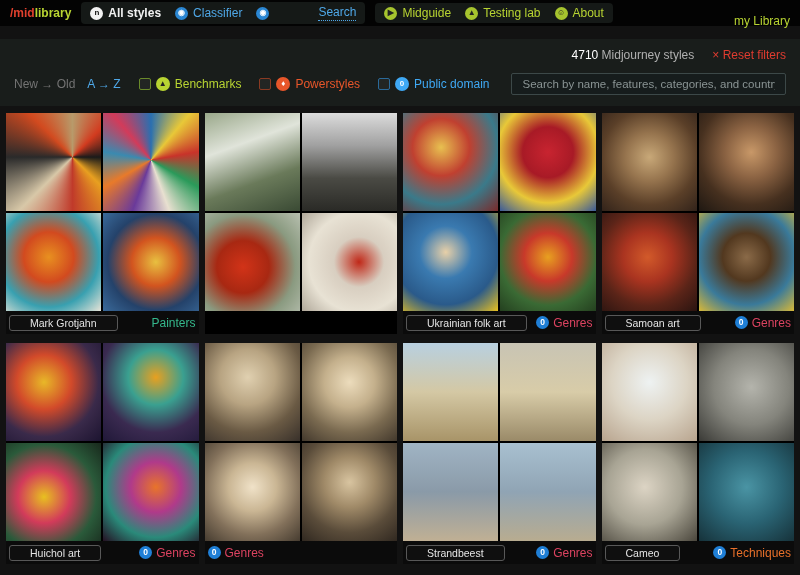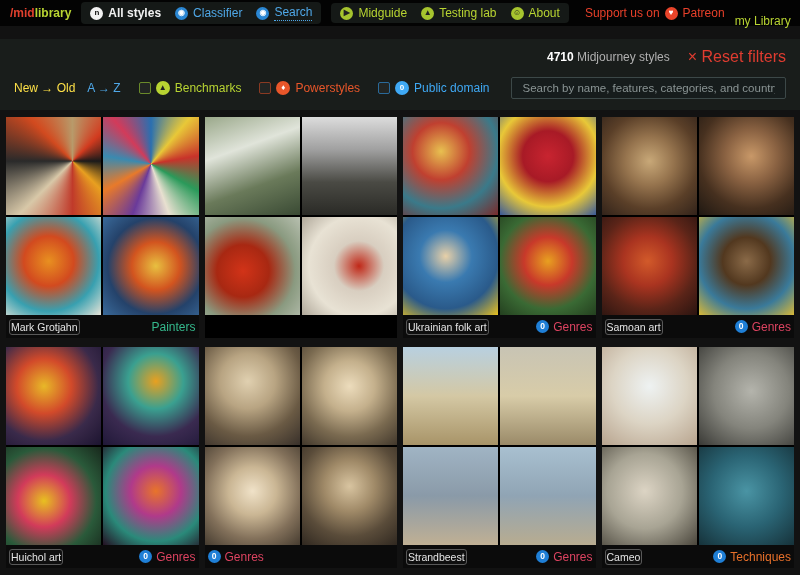--- a/index.html
+++ b/index.html
@@ -6,48 +6,48 @@
   html,body { width:800px; height:575px; overflow:hidden; }
   body { background:#121212; font-family:"Liberation Sans", sans-serif; color:#e8e8e8; }
 
   
   .navbar { height:26px; background:#030303; display:flex; align-items:center; padding:0 10px; gap:10px; font-size:12px; }
   .logo { font-weight:bold; white-space:nowrap; cursor:pointer; }
   .logo .red { color:#e0402e; }
   .logo .green { color:#b8d432; }
   .nav-group { background:#151917; border-radius:4px; padding:3px 9px; display:flex; align-items:center; gap:14px; }
   .nav-item { display:flex; align-items:center; gap:5px; white-space:nowrap; cursor:pointer; }
-  .nav-item .lbl.active { border-bottom:1px dotted #4fa8e8; padding-bottom:1px; }
+  .nav-item .lbl.active { border-bottom:1px dotted #4fa8e8; padding-bottom:1px;margin-left:44px; }
   .circle-ic { width:13px; height:13px; border-radius:50%; display:flex; align-items:center; justify-content:center; font-size:8px; font-weight:bold; line-height:1; flex:0 0 auto; }
   .support { display:flex; align-items:center; gap:5px; color:#e8402a; margin-left:6px; cursor:pointer; white-space:nowrap; }
   .mylib { margin-left:auto; color:#b8d432; cursor:pointer; white-space:nowrap;margin-top:16px; }
 
   
   .panel { margin-top:13px; background:#191d1b; padding:9px 14px 11px; }
   .prow1 { display:flex; align-items:center; }
   .adv-btn { background:transparent; border:1px solid #4a7a3a; color:#8cc83e; font-size:12px; padding:3px 8px; border-radius:2px; font-family:inherit; cursor:pointer; }
   .prow1-right { margin-left:auto; display:flex; align-items:center; gap:18px; }
-  .count b { color:#ffffff; font-weight:bold; }
+  .count b { color:#ffffff; font-weight:normal; }
   .count span { color:#b0b0b0; }
-  .reset { color:#e03c30; cursor:pointer; font-size:16px; white-space:nowrap; }
+  .reset { color:#e03c30; cursor:pointer; font-size:12px; white-space:nowrap; }
   .prow2 { display:flex; align-items:center; margin-top:11px; font-size:12px; gap:12px; }
   .sort { cursor:pointer; white-space:nowrap; }
   .toggle { display:flex; align-items:center; gap:5px; cursor:pointer; white-space:nowrap; margin-left:6px; }
   .chk { width:12px; height:12px; border-radius:2px; background:rgba(255,255,255,0.04); flex:0 0 auto; }
   .tog-ic { width:14px; height:14px; font-size:8px; }
   .search-box { flex:1 1 auto; margin-left:10px; background:#161c1c; border:1px solid #3c4848; border-radius:2px; color:#cfd8d8; font-size:11.5px; padding:4px 10px; font-family:inherit; outline:none; }
   .search-box::placeholder { color:#8a9494; }
 
   
   .grid { padding:7px 6px 0; display:grid; grid-template-columns:repeat(4,1fr); column-gap:6px; row-gap:9px; }
   .card { background:#000; cursor:pointer; }
   .quad { display:grid; grid-template-columns:1fr 1fr; grid-template-rows:1fr 1fr; gap:2px; height:198px; background:#000; }
   .tile { width:100%; height:100%; }
   .caption { height:23px; display:flex; align-items:center; justify-content:space-between; padding:0 3px; background:#0b0b0b; }
-  .name-chip { font-size:10.5px; color:#e4e4e4; border:1px solid #585858; background:rgba(18,18,18,0.75); padding:1px 1px; border-radius:3px; white-space:nowrap; max-width:142px; overflow:hidden; text-overflow:ellipsis; }
+  .name-chip { font-size:10.5px; color:#e4e4e4; border:1px solid #585858; background:rgba(18,18,18,0.75); padding:1px 20px; border-radius:3px; white-space:nowrap; max-width:142px; overflow:hidden; text-overflow:ellipsis; }
   .cat { display:flex; align-items:center; gap:4px; font-size:12px; white-space:nowrap; }
   .pd-badge { width:13px; height:13px; border-radius:50%; background:#1f7fd6; color:#fff; font-size:8.5px; font-weight:bold; display:flex; align-items:center; justify-content:center; line-height:1; }
 </style>
 </head>
 <body>
 
 <div class="navbar">
   <div class="logo"><span class="red">/mid</span><span class="green">library</span></div>
 
   <div class="nav-group">
@@ -73,42 +73,37 @@
     <div class="nav-item" style="color: rgb(184, 212, 50);">
       <span class="circle-ic" style="background: rgb(166, 196, 46); color: rgb(34, 34, 34);">▲</span>
       <span class="lbl">Testing lab</span>
     </div>
     <div class="nav-item" style="color: rgb(184, 212, 50);">
       <span class="circle-ic" style="background: rgb(166, 196, 46); color: rgb(34, 34, 34);">☺</span>
       <span class="lbl">About</span>
     </div>
   </div>
 
-  <div class="support">
-    <span>Support us on</span>
-    <span class="circle-ic" style="background:#e8442a;color:#fff;">♥</span>
-    <span>Patreon</span>
-  </div>
 
   <div class="mylib">my Library</div>
 </div>
 
 <div class="panel">
   <div class="prow1">
     <div class="prow1-right">
       <div class="count" style="font-size:12px;">
         <b>4710</b>
         <span>Midjourney styles</span>
       </div>
       <div class="reset">× Reset filters</div>
     </div>
   </div>
 
   <div class="prow2">
-    <span class="sort" style="color:#fde047;">New → Old</span>
+    <span class="sort" style="color:#737373;">New → Old</span>
     <span class="sort" style="color: rgb(79, 168, 232);">A → Z</span>
 
     <div class="toggle" style="color: rgb(184, 212, 50);">
       <span class="chk" style="border: 1px solid rgb(106, 138, 42);"></span>
       <span class="circle-ic tog-ic" style="background: rgb(184, 212, 50); color: rgb(34, 34, 34);">▲</span>
       <span>Benchmarks</span>
     </div>
     <div class="toggle" style="color: rgb(232, 86, 42);">
       <span class="chk" style="border: 1px solid rgb(138, 58, 34);"></span>
       <span class="circle-ic tog-ic" style="background: rgb(232, 86, 42); color: rgb(255, 255, 255);">♦</span>

